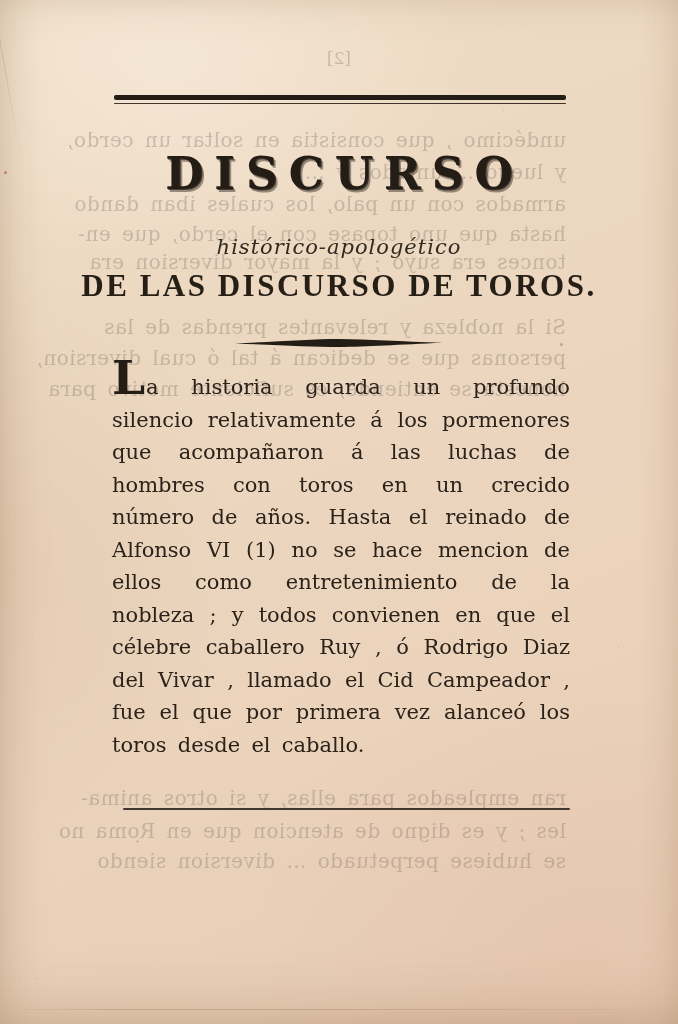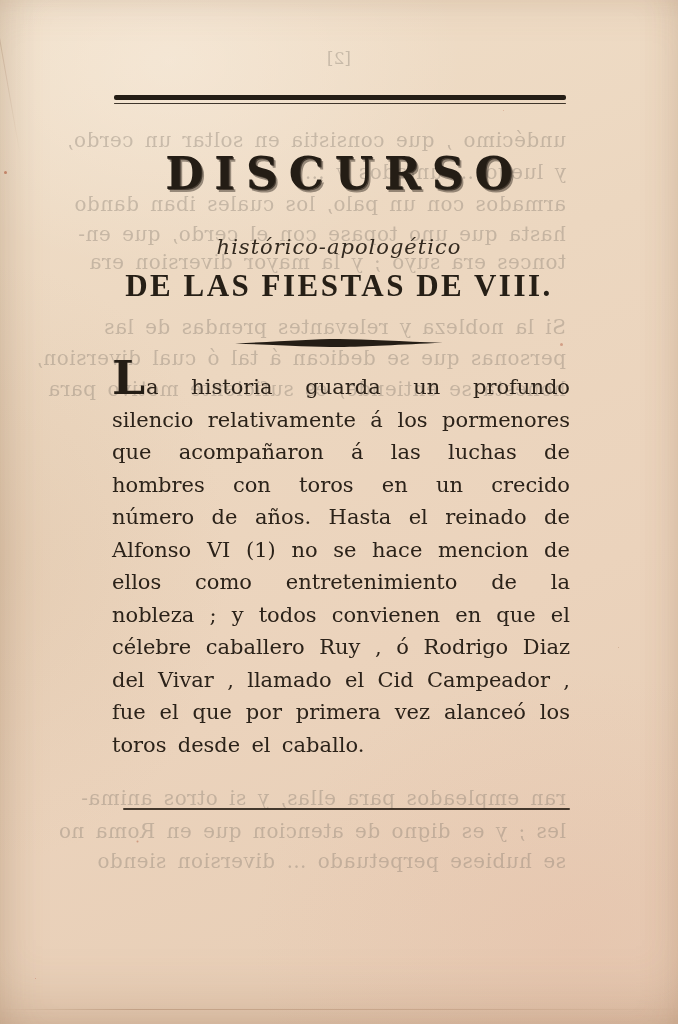--- a/index.html
+++ b/index.html
@@ -132,21 +132,21 @@
 
     <div class="double-rule">
       <div class="thick"></div>
       <div class="thin"></div>
     </div>
 
     <h1 class="discurso">DISCURSO</h1>
 
     <div class="subtitle">histórico-apologético</div>
 
-    <h2 class="series">DE LAS FIESTAS DE VIII.</h2>
+    <h2 class="series">DE LAS DISCURSO DE TOROS.</h2>
 
     <div class="swell-rule">
       <svg width="208" height="10" viewBox="0 0 208 10" xmlns="http://www.w3.org/2000/svg">
         <path d="M0,5.4 C46,3.6 76,1.1 104,1.0 C132,1.1 166,3.4 208,4.8 C164,6.6 132,9.0 104,9.0 C76,9.0 46,7.2 0,5.4 Z" fill="#241d15"></path>
       </svg>
     </div>
 
     <div class="bodytext">
       <p class="p1"><span class="initial">L</span><span>a historia guarda un profundo silencio relativamente á los pormenores que acompañaron á las luchas de hombres con toros en un crecido número de años. Hasta el reinado de Alfonso VI (1) no se hace mencion de ellos como entretenimiento de la nobleza ; y todos convienen en que el célebre caballero Ruy , ó Rodrigo Diaz del Vivar , llamado el Cid Campeador , fue el que por primera vez alanceó los toros desde el caballo.</span></p>
     </div>

